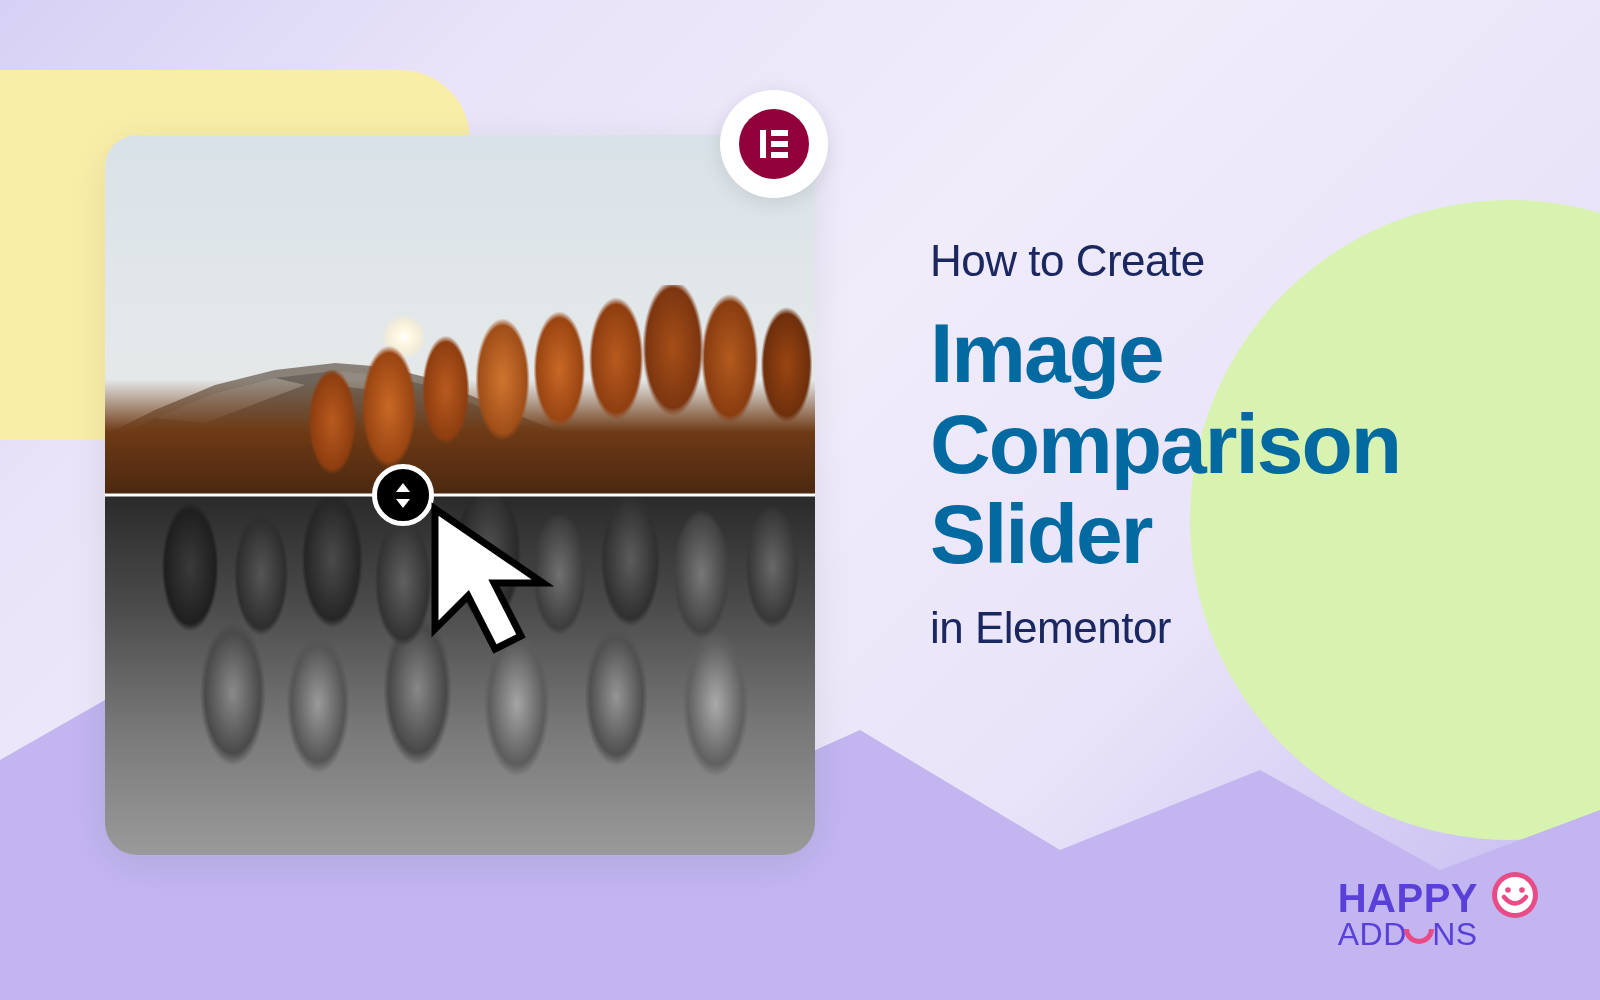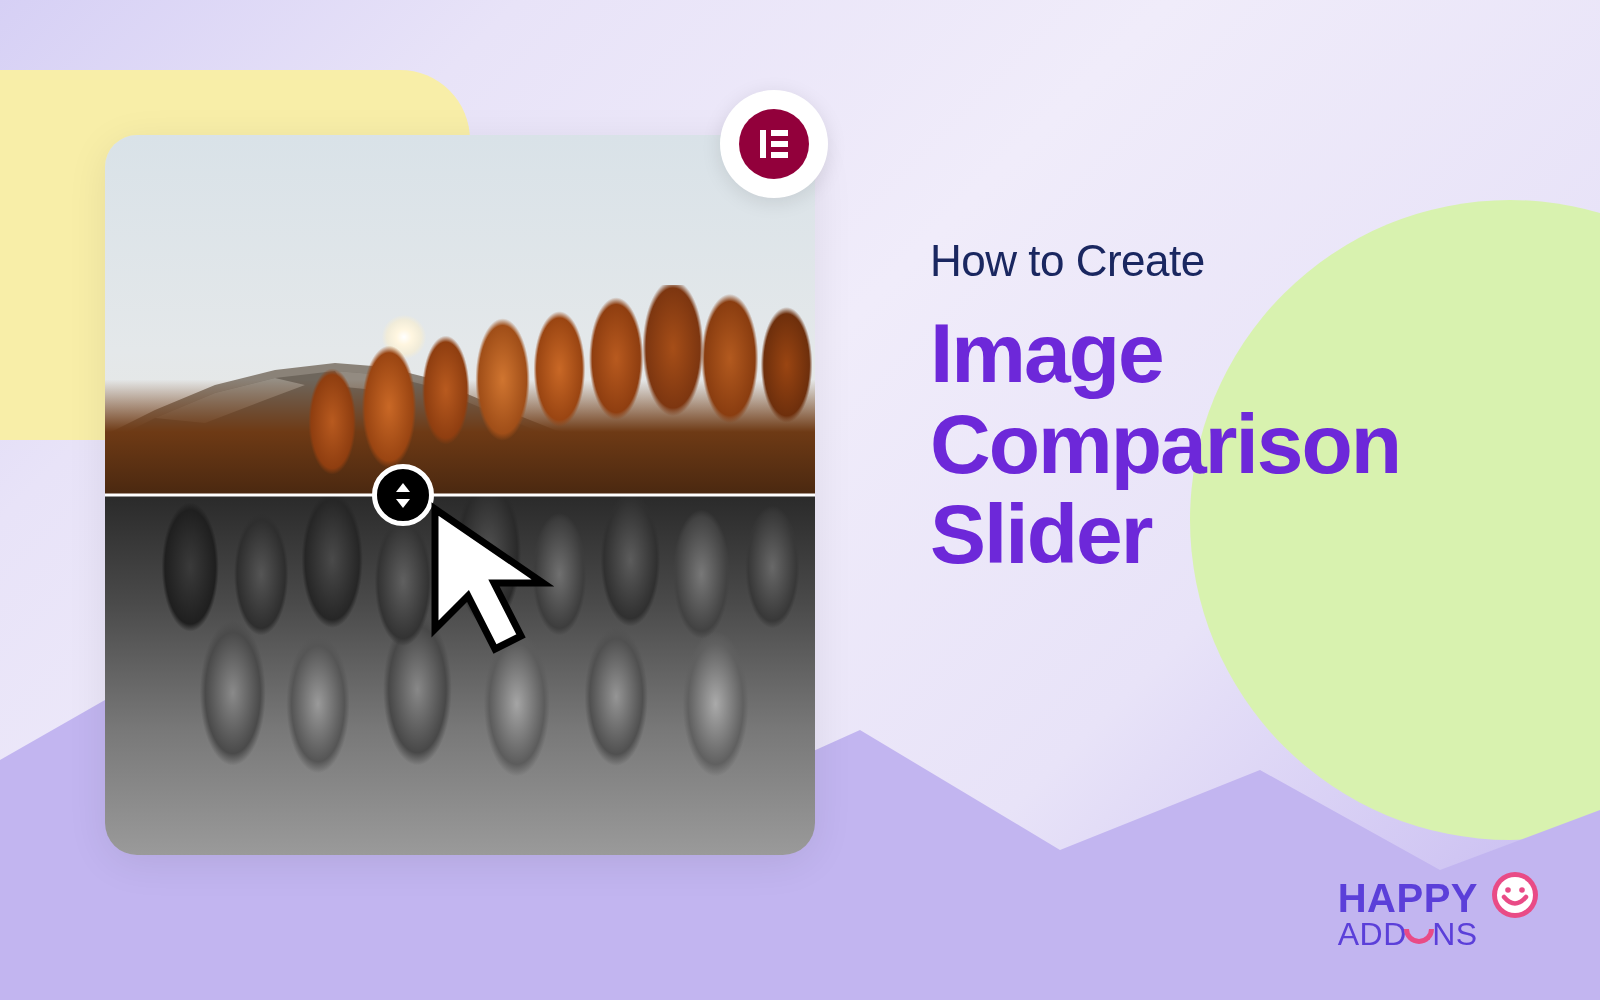--- a/index.html
+++ b/index.html
@@ -228,21 +228,21 @@
 .eyebrow {
   font-size: 44px;
   font-weight: 400;
   color: #1a2760;
   margin-bottom: 22px;
   letter-spacing: -0.5px;
 }
 .title {
   font-size: 84px;
   font-weight: 800;
-  color: #6d28d9;
+  color: #0369a1;
   line-height: 1.08;
   letter-spacing: -2px;
   margin-bottom: 23px;
 }
 .sub {
   font-size: 44px;
   font-weight: 400;
   color: #1a2760;
   letter-spacing: -0.5px;
 }
@@ -339,20 +339,21 @@
       <rect x="14" y="3" width="17" height="6" fill="#fff"></rect>
       <rect x="14" y="14" width="17" height="6" fill="#fff"></rect>
       <rect x="14" y="25" width="17" height="6" fill="#fff"></rect>
     </svg>
   </div>
 </div>
 
 <div class="text">
   <div class="eyebrow">How to Create</div>
   <div class="title">Image Comparison Slider</div>
+  <div class="sub">in Elementor</div>
 </div>
 
 <div class="logo">
   <div class="logo-text">
     <span class="logo-line1">HAPPY</span>
     <span class="logo-line2"><span class="l-add">ADD</span><span class="l-o"><span class="l-ohide">O</span></span><span class="l-ns">NS</span></span>
   </div>
   <svg class="logo-face" viewBox="0 0 50 50">
     <circle cx="25" cy="25" r="23" fill="#e94b86"></circle>
     <circle cx="25" cy="25" r="18" fill="#fff"></circle>

